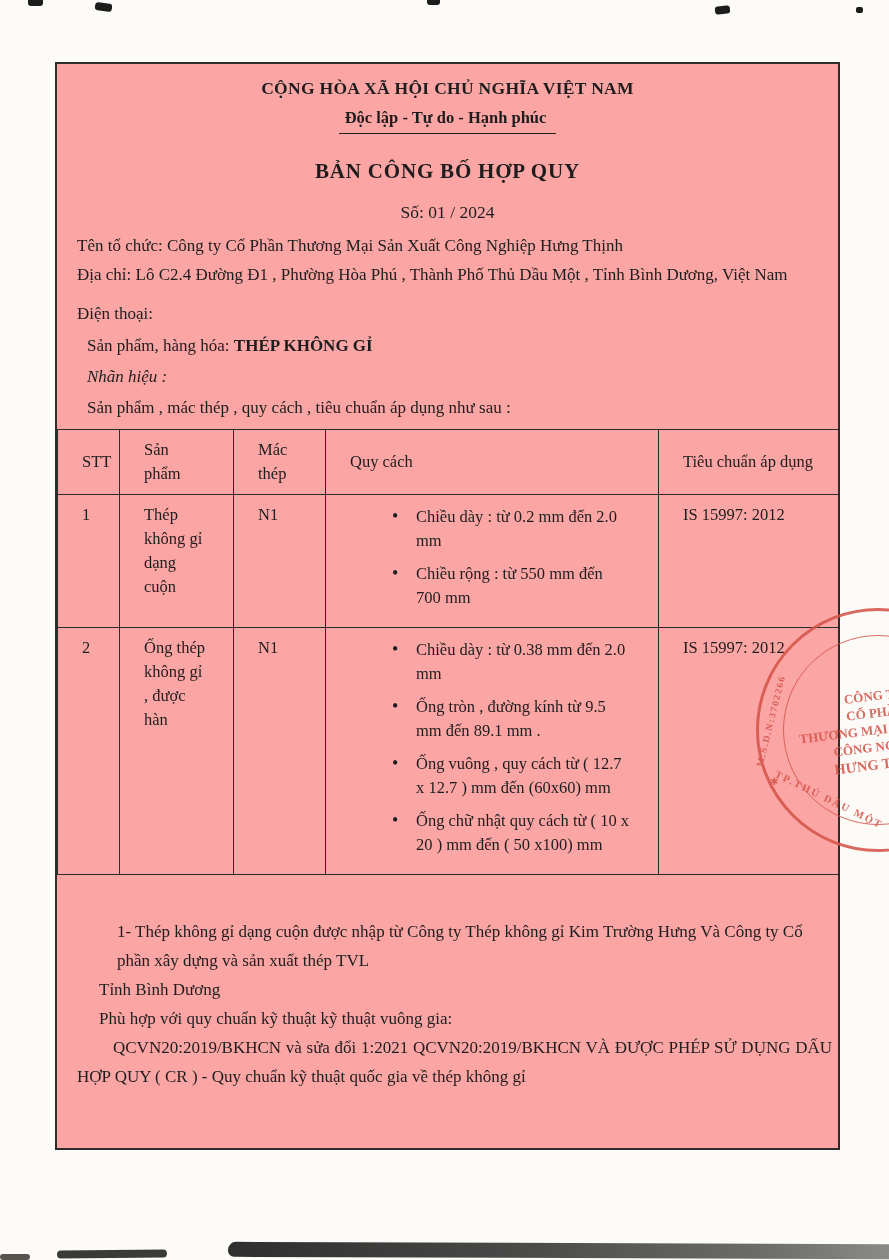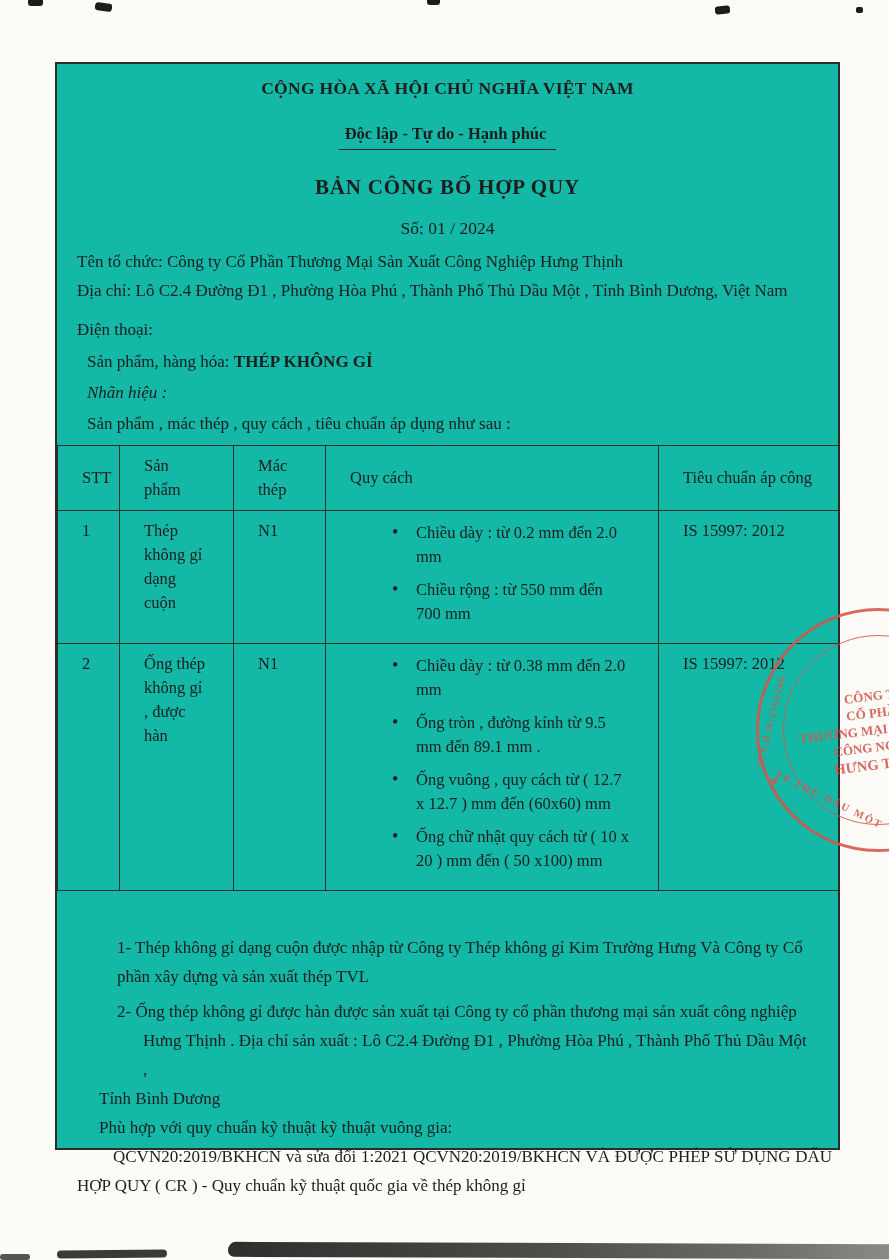--- a/index.html
+++ b/index.html
@@ -14,28 +14,28 @@
     position:absolute;inset:0;
     background:#fcfbf7;
     overflow:hidden;
   }
   
   .sheet{
     position:absolute;
     left:55px;top:62px;
     width:781px;height:1084px;
     border:2px solid #2c2c2c;
-    background:#14b8a6;
+    background:#fca5a5;
   }
   .txt{padding:0 20px;line-height:29px;font-size:17px;}
   .center{text-align:center;}
   .bold{font-weight:bold;}
 
   .hdr1{margin-top:10px;font-size:17.5px;letter-spacing:.3px;}
-  .hdr2{margin-top:16px;font-size:16.5px;}
+  .hdr2{margin-top:0;font-size:16.5px;}
   .hdr2 .motto{border-bottom:1.8px solid #222;padding:0 10px 1px 6px;display:inline-block;}
   .doc-title{margin-top:22px;font-size:21px;letter-spacing:.8px;line-height:30px;}
   .doc-no{margin-top:12px;font-size:17.5px;}
 
   .info{margin-top:4px;}
   .phone{margin-top:10px;}
   .indented{padding-left:30px;}
   .product-line{margin-top:3px;}
   .brand-line{margin-top:2px;font-style:italic;}
   .intro-line{margin-top:2px;}
@@ -156,21 +156,21 @@
           <col style="width:92px">
           <col style="width:333px">
           <col style="width:180px">
       </colgroup>
       <thead>
         <tr>
           <th class="c-stt">STT</th>
           <th>Sản phẩm</th>
           <th>Mác thép</th>
           <th>Quy cách</th>
-          <th>Tiêu chuẩn áp công</th>
+          <th>Tiêu chuẩn áp dụng</th>
         </tr>
       </thead>
       <tbody>
         <tr>
           <td class="c-stt cell-pad">1</td>
           <td class="cell-pad">Thép không gỉ dạng cuộn</td>
           <td class="c-grade cell-pad">N1</td>
           <td class="cell-pad">
             <ul class="spec-list">
               <li>Chiều dày : từ 0.2 mm đến 2.0 mm</li>
@@ -191,21 +191,20 @@
               <li>Ống chữ nhật quy cách từ ( 10 x 20 ) mm đến ( 50 x100) mm</li>
             </ul>
           </td>
           <td class="c-std cell-pad">IS 15997: 2012</td>
         </tr>
       </tbody>
     </table>
 
     <div class="notes">
       <div class="txt note-1">1-  Thép không gỉ dạng cuộn được nhập từ Công ty Thép không gỉ Kim Trường Hưng Và Công ty Cổ phần xây dựng và sản xuất thép TVL</div>
-      <div class="txt note-2">2-  Ống thép không gỉ được hàn được sản xuất tại Công ty cổ phần thương mại sản xuất công nghiệp Hưng Thịnh . Địa chỉ sản xuất : Lô C2.4 Đường Đ1 , Phường Hòa Phú , Thành Phố Thủ Dầu Một ,</div>
       <div class="txt province">Tỉnh Bình Dương</div>
       <div class="txt conform">Phù hợp với quy chuẩn kỹ thuật kỹ thuật vuông gia:</div>
       <div class="txt law">QCVN20:2019/BKHCN  và  sửa  đổi  1:2021  QCVN20:2019/BKHCN  VÀ  ĐƯỢC PHÉP SỬ DỤNG DẤU HỢP QUY ( CR ) -  Quy chuẩn kỹ thuật quốc gia về thép không gỉ</div>
     </div>
 
   </div>
 
   <div class="stamp">
     <div class="stamp-ring-outer"></div>
     <div class="stamp-ring-inner"></div>

